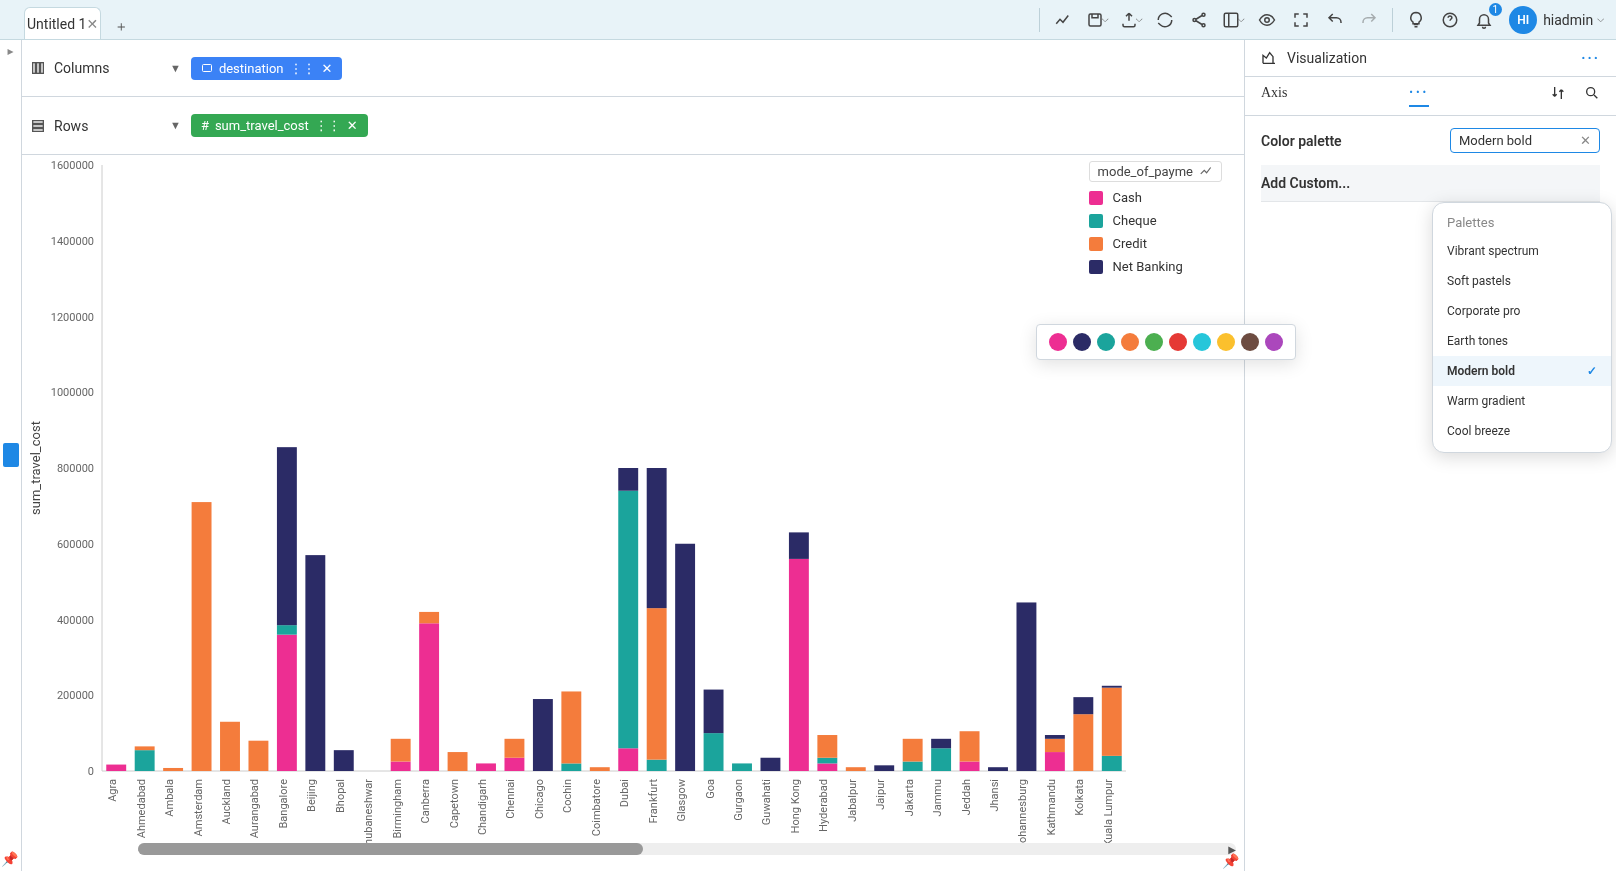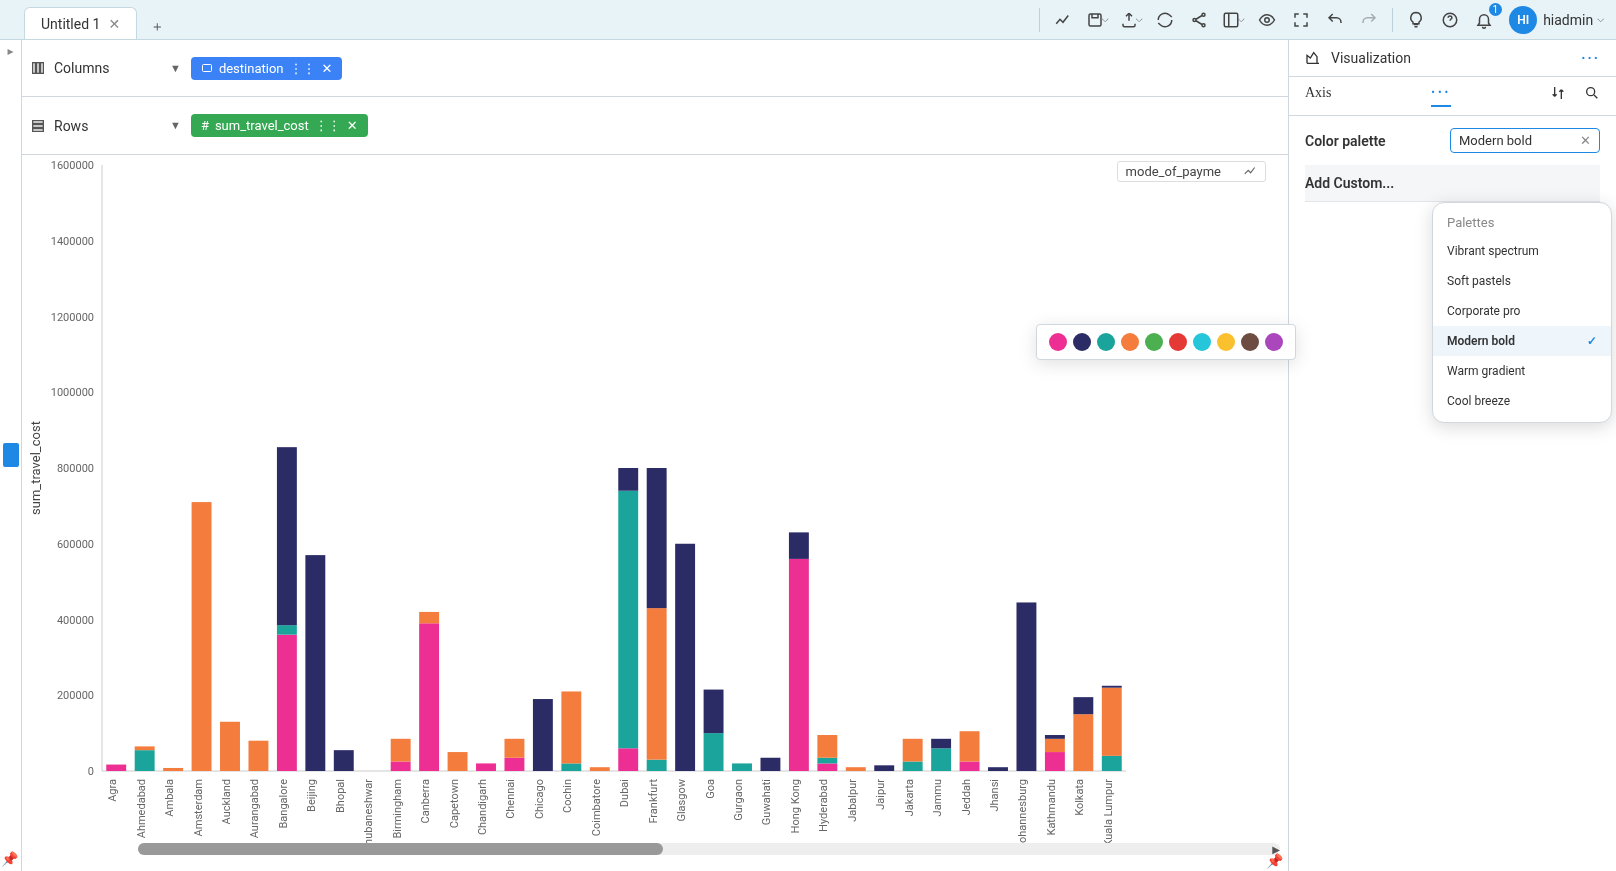--- a/index.html
+++ b/index.html
@@ -13,21 +13,21 @@
     --teal:#1ba49c;
     --orange:#f47c3c;
     --pink:#ed2e92;
     --navy:#2b2b66;
   }
   *{box-sizing:border-box;}
   body{margin:0;font-family:-apple-system,BlinkMacSystemFont,'Segoe UI',Roboto,Arial,sans-serif;font-size:14px;color:var(--text);background:#fff;overflow:hidden;}
   
   .topbar{display:flex;align-items:center;background:var(--bg-header);height:40px;border-bottom:1px solid #c5d9e0;}
   .tabstrip{flex:1;display:flex;align-items:flex-end;height:100%;padding-left:24px;}
-  .filetab{display:flex;align-items:center;height:32px;margin-top:20px;padding:0 16px;background:#fff;border:1px solid #c5d9e0;border-bottom:none;border-radius:6px 6px 0 0;gap:8px;}
+  .filetab{display:flex;align-items:center;height:32px;margin-top:20px;padding:0 2px;background:#fff;border:1px solid #c5d9e0;border-bottom:none;border-radius:6px 6px 0 0;gap:0;}
   .filetab .close{font-size:14px;color:#888;cursor:pointer;}
   .addtab{width:24px;height:24px;display:flex;align-items:center;justify-content:center;margin-left:8px;color:#555;border-radius:4px;}
   .toolbar{display:flex;align-items:center;gap:4px;padding:0 12px;height:100%;}
   .tbtn{width:30px;height:30px;display:flex;align-items:center;justify-content:center;color:#444;border-right:0;cursor:pointer;}
   .tsep{width:1px;height:24px;background:#bcd0d8;margin:0 4px;}
   .chev{font-size:9px;margin-left:-2px;color:#666;}
   .notif{position:relative;}
   .notif .badge{position:absolute;top:-2px;right:-3px;background:var(--blue);color:#fff;font-size:10px;border-radius:8px;padding:0 4px;line-height:13px;}
   .avatar{width:28px;height:28px;border-radius:50%;background:#1e88e5;color:#fff;display:flex;align-items:center;justify-content:center;font-size:12px;font-weight:600;}
   .user{display:flex;align-items:center;gap:6px;margin-left:6px;color:#333;}
@@ -42,29 +42,29 @@
   .shelf-label{display:flex;align-items:center;gap:8px;width:130px;color:#333;}
   .shelf-label svg{stroke:#555;}
   .shelf-drop{font-size:11px;color:#666;}
   .pill{display:flex;align-items:center;gap:6px;padding:4px 10px;border-radius:4px;color:#fff;font-size:13px;}
   .pill.blue{background:var(--pill-blue);}
   .pill.green{background:var(--pill-green);}
   .pill .x{cursor:pointer;}
   .chartarea{flex:1;position:relative;overflow:hidden;}
   svg.chart{width:100%;height:100%;}
   .legend{position:absolute;top:6px;right:22px;background:transparent;}
-  .legend .title{display:flex;align-items:flex-start;gap:22px;font-size:13px;color:#444;border:1px solid #ddd;padding:2px 8px;border-radius:3px;background:#fff;}
+  .legend .title{display:flex;align-items:flex-start;gap:6px;font-size:13px;color:#444;border:1px solid #ddd;padding:2px 8px;border-radius:3px;background:#fff;}
   .legend .row{display:flex;align-items:center;gap:10px;margin-top:8px;font-size:13px;}
   .legend .sw{width:14px;height:14px;border-radius:2px;}
   .pins{position:absolute;bottom:2px;left:0;right:0;display:flex;align-items:center;justify-content:space-between;padding:0 4px;}
   .hscroll{position:absolute;bottom:16px;left:116px;right:8px;height:12px;background:#eee;border-radius:6px;}
   .hscroll .thumb{position:absolute;left:0;width:46%;height:100%;background:#999;border-radius:6px;}
   .hscroll .arr{position:absolute;top:0;width:12px;height:12px;display:flex;align-items:center;justify-content:center;font-size:10px;color:#555;}
   
-  .rightpanel{width:328px;border-left:1px solid var(--border);display:flex;flex-direction:column;position:relative;}
+  .rightpanel{width:372px;border-left:1px solid var(--border);display:flex;flex-direction:column;position:relative;}
   .rp-head{display:flex;align-items:center;justify-content:space-between;padding:10px 16px;color:#333;border-bottom:1px solid var(--border);}
   .rp-head .left{display:flex;align-items:center;gap:10px;}
   .rp-tabs{display:flex;align-items:flex-start;justify-content:space-between;padding:8px 16px;border-bottom:1px solid var(--border);font-family:Liberation Serif, serif;}
   .rp-tabs .axis{font-size:14px;}
   .rp-body{padding:12px 16px;position:relative;height:0;flex:1;}
   .field{display:flex;align-items:center;justify-content:space-between;margin-bottom:12px;}
   .field label{font-weight:600;font-size:14px;}
   .combo{border:1.5px solid var(--blue);border-radius:4px;padding:4px 8px;display:flex;align-items:center;gap:6px;font-size:13px;min-width:150px;justify-content:space-between;}
   .combo .x{color:#888;cursor:pointer;font-size:13px;}
   .addcustom{background:#f4f6f8;border-bottom:1px solid #e3e6e9;padding:10px 0;font-weight:600;}
@@ -339,20 +339,38 @@
           <text class="axis-title" x="1044" y="728" text-anchor="middle">destination</text>
         </svg>
 
       <div class="legend">
         <div class="title">
           <span>mode_of_payme</span>
           <svg width="14" height="14" viewBox="0 0 24 24" fill="none" stroke="#666" stroke-width="2">
               <path d="M3 17l6-6 4 4 7-9"></path>
             </svg>
         </div>
+        <div id="legend-items">
+            <div class="row">
+              <span class="sw" style="background:#ed2e92"></span>
+              <span>Cash</span>
+            </div>
+            <div class="row">
+              <span class="sw" style="background:#1ba49c"></span>
+              <span>Cheque</span>
+            </div>
+            <div class="row">
+              <span class="sw" style="background:#f47c3c"></span>
+              <span>Credit</span>
+            </div>
+            <div class="row">
+              <span class="sw" style="background:#2b2b66"></span>
+              <span>Net Banking</span>
+            </div>
+          </div>
       </div>
 
       <div class="hscroll">
         <div class="arr" style="left:-2px">◀</div>
         <div class="thumb"></div>
         <div class="arr" style="right:-2px">▶</div>
       </div>
       <div class="pins">
         <span></span>
         <span style="color:#555">📌</span>
@@ -400,20 +418,23 @@
         <div id="palette-opts">
             <div class="opt">
               <span>Vibrant spectrum</span>
             </div>
             <div class="opt">
               <span>Soft pastels</span>
             </div>
             <div class="opt">
               <span>Corporate pro</span>
             </div>
+            <div class="opt">
+              <span>Earth tones</span>
+            </div>
             <div class="opt sel">
               <span>Modern bold</span>
             </div>
             <div class="opt">
               <span>Warm gradient</span>
             </div>
             <div class="opt">
               <span>Cool breeze</span>
             </div>
           </div>

